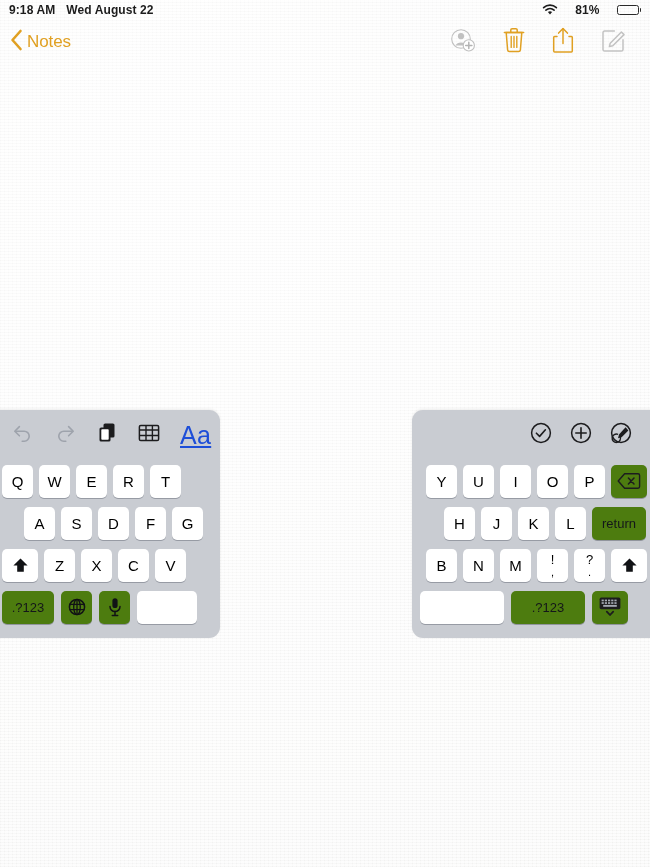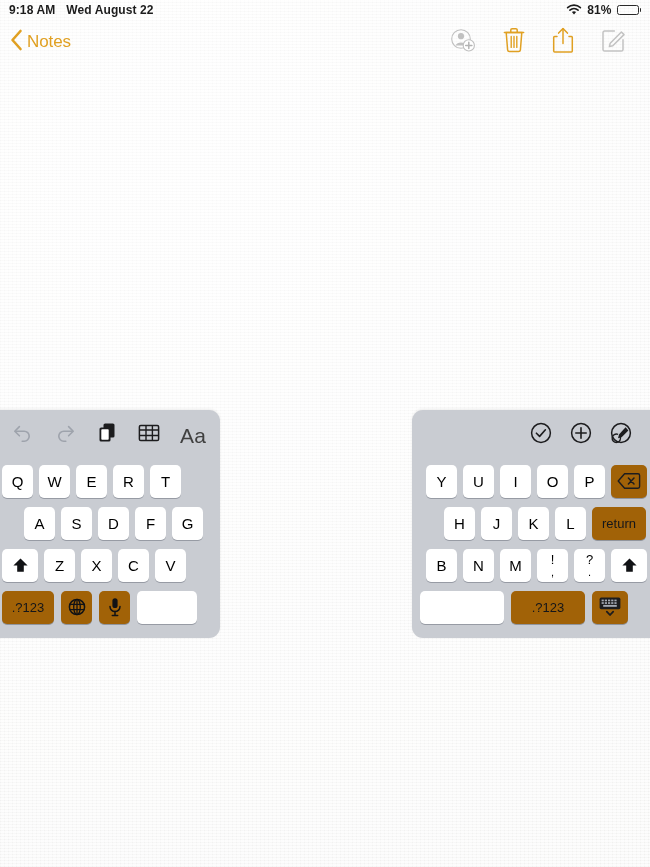--- a/index.html
+++ b/index.html
@@ -39,21 +39,21 @@
     font-size: 12px;
     font-weight: bold;
     color: #1c1c1c;
     letter-spacing: 0.1px;
   }
   #status-left { display: flex; align-items: center; gap: 11px; }
   #status-right {
     margin-left: auto;
     display: flex;
     align-items: center;
-    gap: 5px;
+    gap: 17px;
   }
   .status-text { white-space: nowrap; }
 
   .wifi-icon { display: block; }
   .battery-wrap { display: flex; align-items: center; gap: 1px; }
   .battery-body {
     width: 22px; height: 10px;
     border: 1.2px solid #2a2a2a;
     border-radius: 2.5px;
     padding: 1px;
@@ -158,21 +158,21 @@
     justify-content: center;
     font-size: 15px;
     color: #000;
     height: 33px;
     width: 31px;
     cursor: pointer;
     user-select: none;
     flex: none;
   }
   .key.dark {
-    background: #a16207;
+    background: #4d7c0f;
     box-shadow: 0 1px 0 rgba(108,112,122,0.6);
     color: #14161a;
   }
   .key.wide-space { width: 60px; }
   .key.return { width: 54px; font-size: 13px; }
   .key.num { width: 52px; font-size: 13px; }
   .key.num-r { width: 74px; font-size: 13px; }
   .key.ctrl { width: 36px; }
   .key.punct {
     flex-direction: column;
@@ -289,21 +289,21 @@
         <rect x="1.5" y="5.5" width="11" height="14" rx="1.6" fill="#1c1c1e"></rect>
         <rect x="3.3" y="7.3" width="7.4" height="10.4" rx="0.8" fill="#ffffff"></rect>
       </svg>
     </span>
     <span class="tb-icon">
       <svg width="22" height="20" viewBox="0 0 22 20">
         <rect x="1.4" y="2.4" width="19.2" height="15.2" rx="1.4" stroke="#1c1c1e" stroke-width="1.5" fill="none"></rect>
         <path d="M1.4 7 h19.2 M1.4 12.5 h19.2 M8 2.4 v15.2 M14.4 2.4 v15.2" stroke="#1c1c1e" stroke-width="1.4"></path>
       </svg>
     </span>
-    <span class="tb-icon" style="font-size:21px;color:#404040;line-height:1;letter-spacing:0.3px;">
+    <span class="tb-icon" style="font-size:25px;color:#1d4ed8;line-height:1;letter-spacing:0.3px;text-decoration:underline;">
       <span>Aa</span>
     </span>
   </div>
 
   <div class="kb-rows">
     <div class="kb-row r1">
       <div class="key">Q</div>
       <div class="key">W</div>
       <div class="key">E</div>
       <div class="key">R</div>

